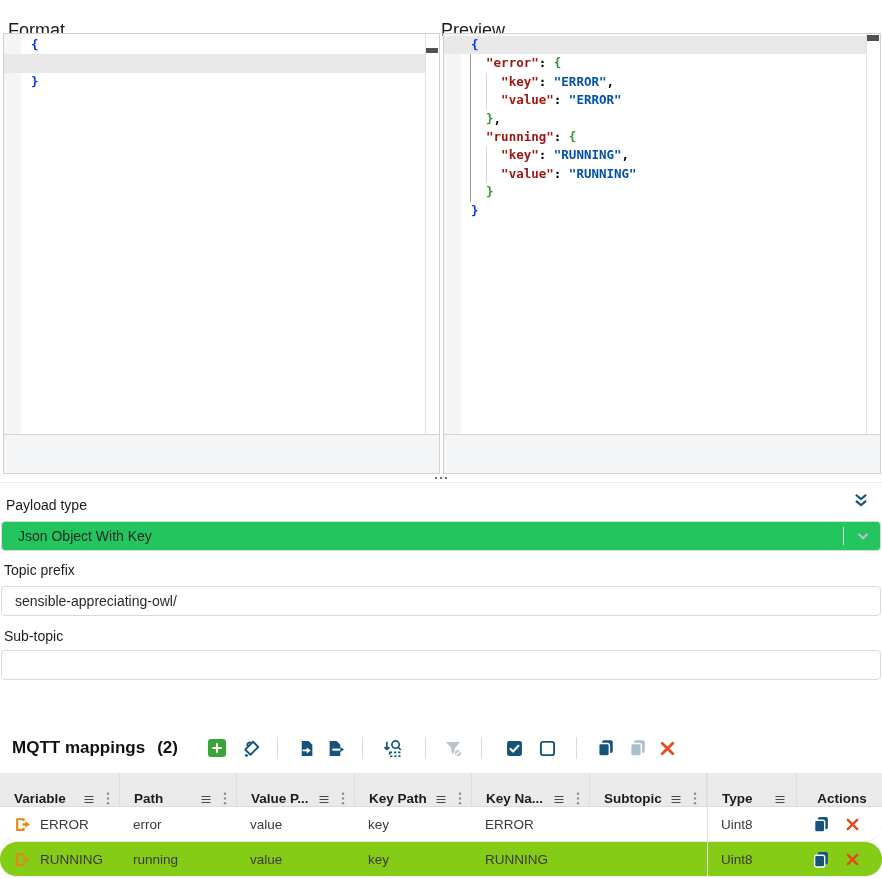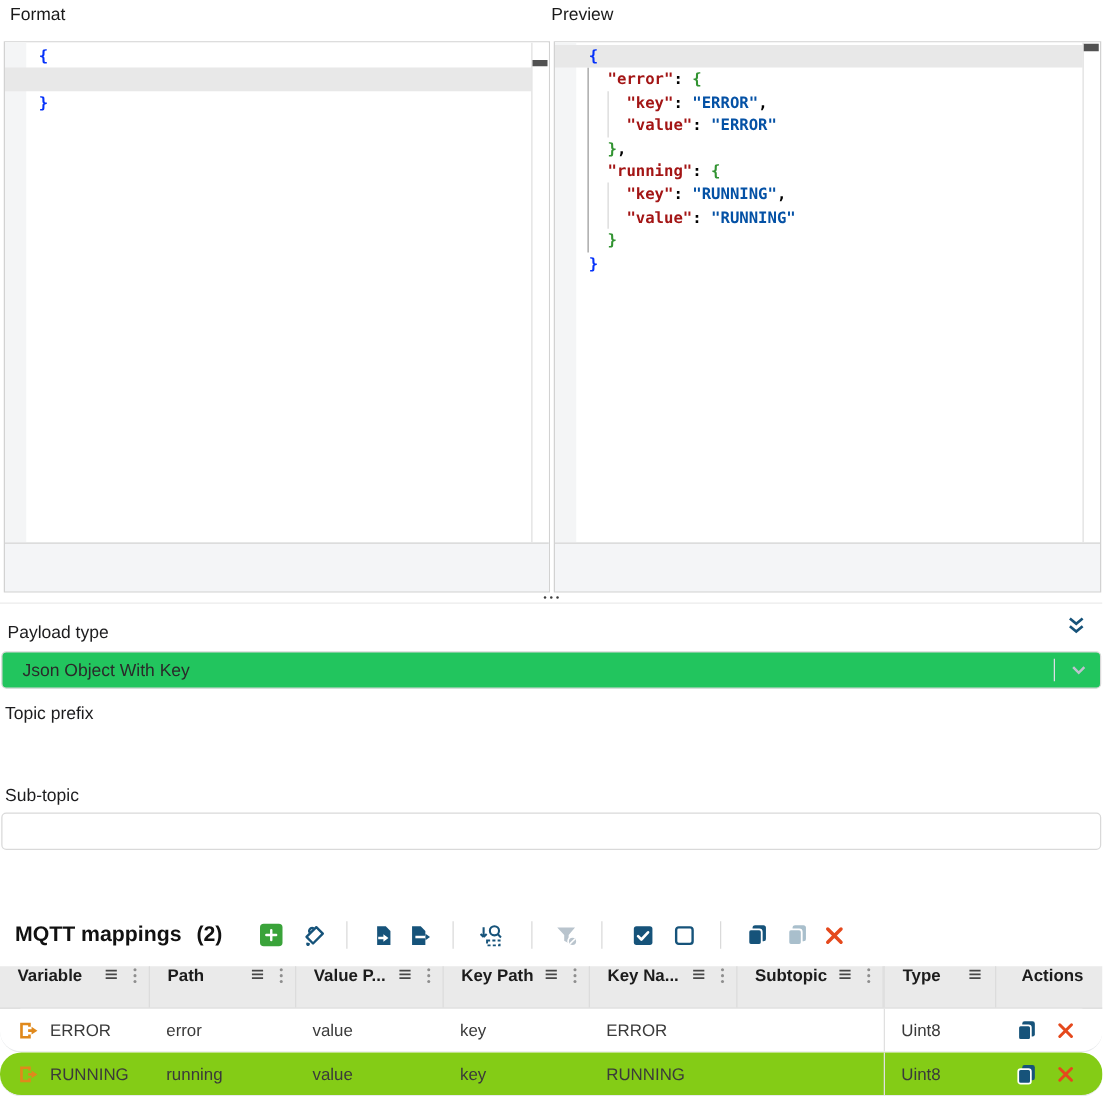--- a/index.html
+++ b/index.html
@@ -1,21 +1,21 @@
 <!DOCTYPE html>
 <html><head>
 <meta charset="utf-8">
 <style>
   * { margin:0; padding:0; box-sizing:border-box; }
   html,body { width:882px; height:879px; background:#fff; overflow:hidden;
               font-family:"Liberation Sans", sans-serif; color:#1c1c1e; }
   #app { position:relative; width:882px; height:879px; }
 
   
-  .panel-label { position:absolute; top:3px; font-size:14px; font-weight:500; color:#1a1a1a; }
+  .panel-label { position:absolute; top:20px; font-size:18px; font-weight:500; color:#1a1a1a; }
   #label-format  { left:8px; }
   #label-preview { left:441px; }
 
   .editor-panel { position:absolute; top:33px; height:441px; border:1px solid #d2d2d2; background:#fff; }
   #panel-format  { left:3px;  width:437px; }
   #panel-preview { left:443px; width:438px; }
 
   .code-area { position:absolute; top:0; left:0; right:0; height:400px; background:#fff; overflow:hidden; }
   .gutter { position:absolute; left:0; top:0; bottom:0; width:17px; background:#f4f5f6; }
   .code-lines { position:absolute; left:0; top:0; right:14px; padding-top:2px; }
@@ -75,21 +75,21 @@
   #mappings-count { font-size:17px; font-weight:700; color:#111; margin-left:12px; }
   .tbtn { display:flex; align-items:center; justify-content:center; cursor:pointer; }
   .tdiv { width:1px; height:22px; background:#dadada; }
   #btn-add { margin-left:30px; width:18px; height:18px; border-radius:3px; background:#3aa33a; }
   .ml12{margin-left:12px;} .ml14{margin-left:14px;} .ml16{margin-left:16px;}
   .ml18{margin-left:18px;} .ml20{margin-left:20px;} .ml22{margin-left:22px;} .ml24{margin-left:24px;}
 
   
   #mqtt-table { position:absolute; left:0; top:773px; width:882px; font-size:13.5px; }
   #table-header { display:flex; background:#eaeaea; height:34px; border-bottom:1px solid #dcdcdc; }
-  .th { position:relative; display:flex; align-items:flex-start; padding:0 9px 0 14px; height:100%;
+  .th { position:relative; display:flex; align-items:flex-end; padding:0 9px 0 14px; height:100%;
         border-right:1px solid #dcdcdc; cursor:pointer; }
   .th:last-child { border-right:none; justify-content:center; }
   .th-label { font-weight:700; color:#1c1c1c; white-space:nowrap; overflow:hidden; }
   .th-sort { margin-left:auto; display:flex; align-items:center; cursor:pointer; }
   .th-opts { margin-left:10px; display:flex; align-items:center; cursor:pointer; }
   .tr { display:flex; height:35px; border-bottom:1px solid #e8eaec; background:#fff;border-radius:17px; }
   .tr.alt { background:#84cc16; }
   .td { display:flex; align-items:center; padding:0 6px 0 13px; color:#3a3a3a; white-space:nowrap; overflow:hidden; }
   .td.bl, .th.bl { border-left:1px solid #e0e0e0; }
   .td-var { padding-left:14px; gap:9px; }
@@ -158,20 +158,21 @@
     <span class="sel-text">Json Object With Key</span>
     <span class="sel-div"></span>
     <span class="sel-arrow">
       <svg width="18" height="18" viewBox="0 0 16 16" fill="none">
           <path d="M4 6l4 4 4-4" stroke="#bcc2cc" stroke-width="1.8"></path>
         </svg>
     </span>
   </div>
 
   <div id="lbl-topic" class="field-label">Topic prefix</div>
+  <input id="input-topic" class="text-input" type="text" value="sensible-appreciating-owl/" style="">
 
   <div id="lbl-subtopic" class="field-label">Sub-topic</div>
   <input id="input-subtopic" class="text-input" type="text" value="" style="">
 
 
   <div id="mappings-bar">
     <span id="mappings-title">MQTT mappings</span>
     <span id="mappings-count">(2)</span>
 
     <span id="btn-add" class="tbtn">

